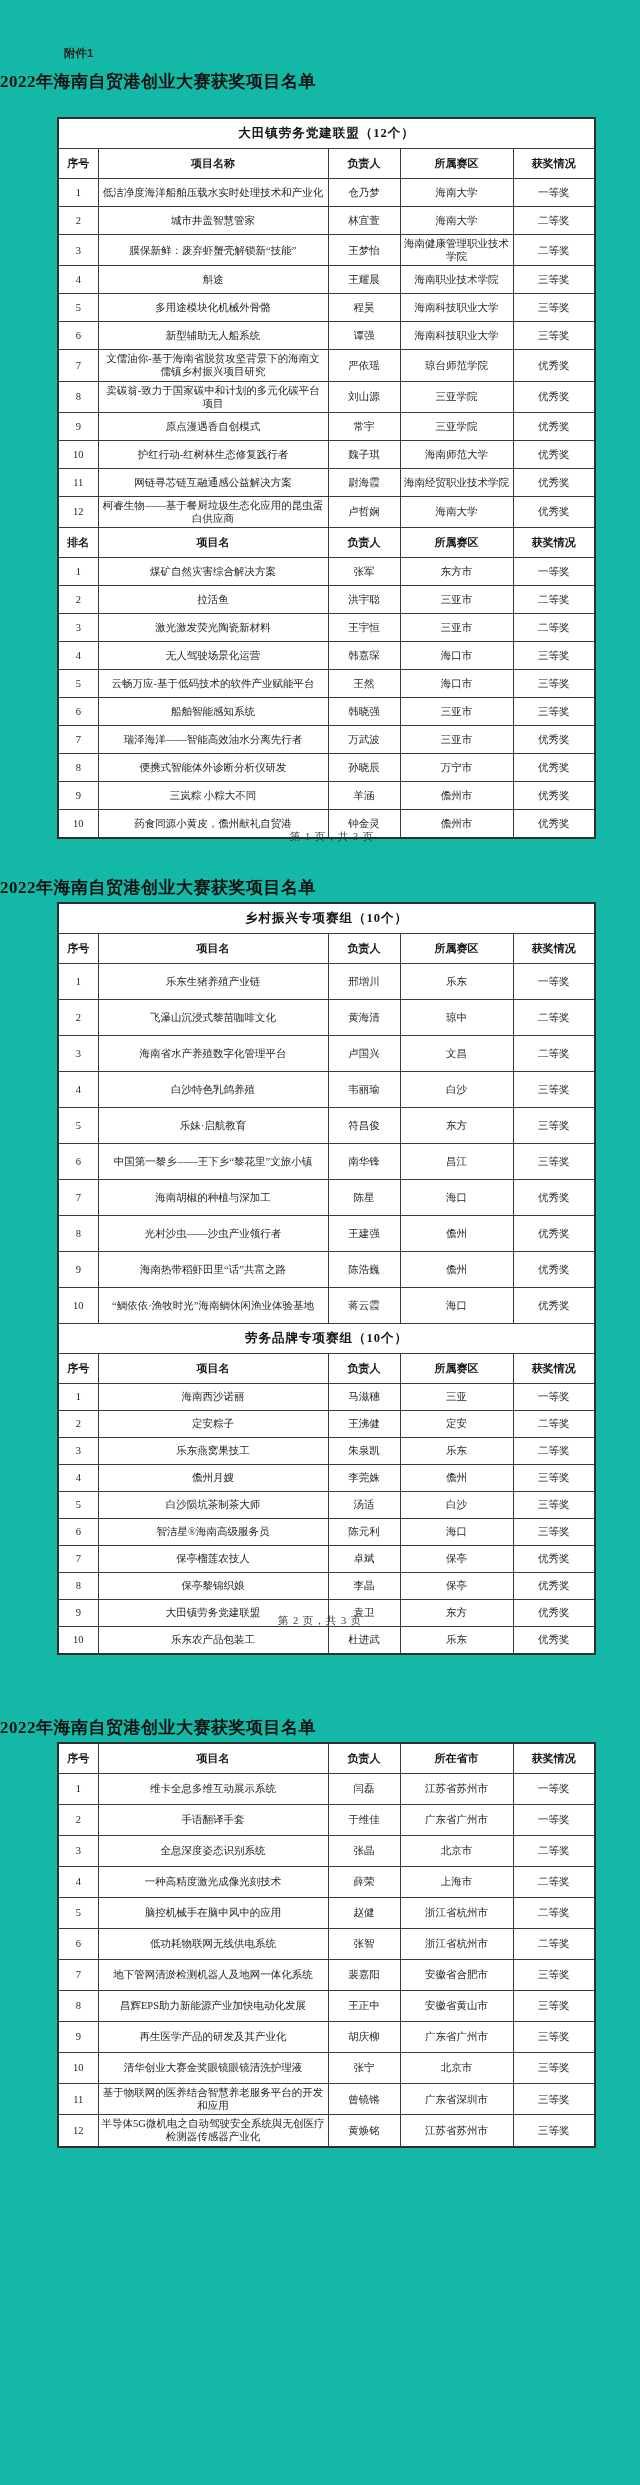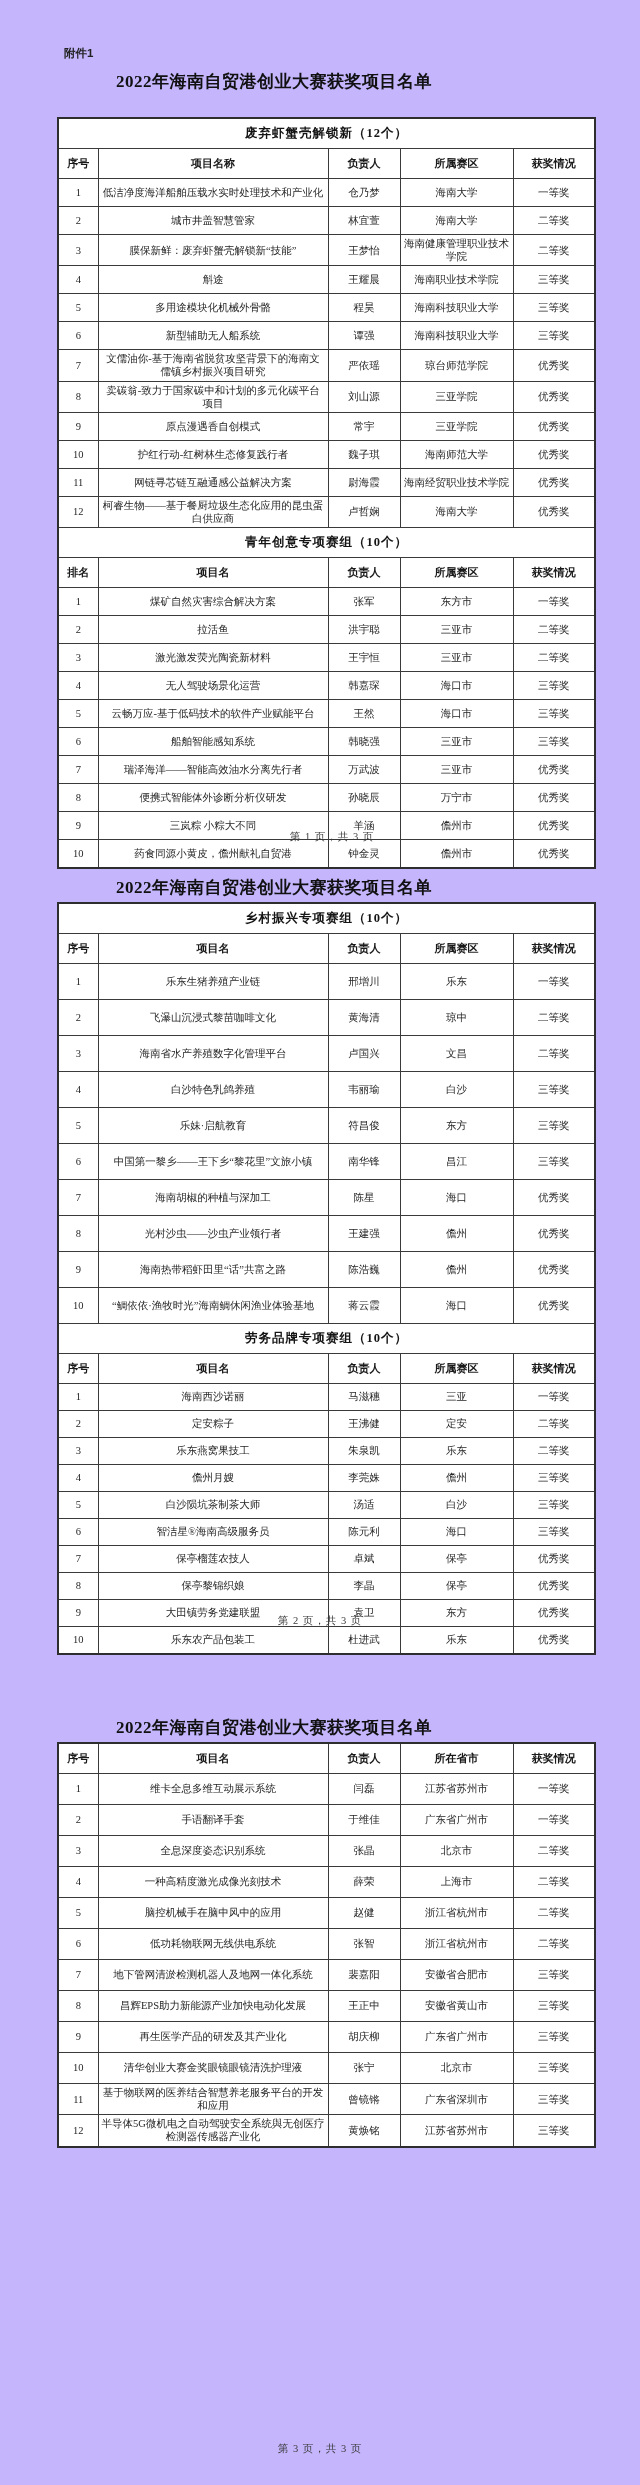--- a/index.html
+++ b/index.html
@@ -1,20 +1,20 @@
 <!DOCTYPE html>
 <html><head>
 <meta charset="utf-8">
 <style>
   html,body{margin:0;padding:0;background:#ffffff;}
   body{width:640px;height:2485px;font-family:"Liberation Serif",serif;color:#1f1f1f;}
-  .canvas{position:relative;width:640px;height:2485px;background:#c4b5fd;overflow:hidden;}
+  .canvas{position:relative;width:640px;height:2485px;background:#14b8a6;overflow:hidden;}
   .attachment{position:absolute;left:64px;top:46px;font-size:11.5px;font-weight:bold;
     font-family:"Liberation Sans",sans-serif;color:#222;}
-  .page-title{position:absolute;left:0;width:548px;text-align:center;font-weight:bold;
+  .page-title{position:absolute;left:0;width:548px;font-weight:bold;
     font-size:17px;letter-spacing:0.5px;color:#111;}
   #title-p0{top:70px;}
   #title-p1{top:876px;}
   #title-p2{top:1716px;}
   table.doc-table{position:absolute;left:57px;width:537px;border-collapse:collapse;
     table-layout:fixed;background:#fff;border:2px solid #2e2e2e;}
   #table-p0{top:117px;}
   #table-p1{top:902px;}
   #table-p2{top:1742px;}
   table.doc-table td{border:1px solid #3a3a3a;text-align:center;vertical-align:middle;
@@ -43,21 +43,21 @@
   <table class="doc-table" id="table-p0">
     <colgroup>
         <col style="width:40px">
         <col style="width:230px">
         <col style="width:72px">
         <col style="width:113px">
         <col style="width:82px">
       </colgroup>
   <tbody>
         <tr class="group-title-row">
-          <td colspan="5">废弃虾蟹壳解锁新（12个）</td>
+          <td colspan="5">大田镇劳务党建联盟（12个）</td>
         </tr>
         <tr class="header-row">
           <td>序号</td>
           <td>项目名称</td>
           <td>负责人</td>
           <td>所属赛区</td>
           <td>获奖情况</td>
         </tr>
         <tr class="g0-row">
           <td>1</td>
@@ -135,23 +135,20 @@
           <td>尉海霞</td>
           <td>海南经贸职业技术学院</td>
           <td>优秀奖</td>
         </tr>
         <tr class="g0-row">
           <td>12</td>
           <td>柯睿生物——基于餐厨垃圾生态化应用的昆虫蛋白供应商</td>
           <td>卢哲娴</td>
           <td>海南大学</td>
           <td>优秀奖</td>
-        </tr>
-        <tr class="group-title-row">
-          <td colspan="5">青年创意专项赛组（10个）</td>
         </tr>
         <tr class="header-row">
           <td>排名</td>
           <td>项目名</td>
           <td>负责人</td>
           <td>所属赛区</td>
           <td>获奖情况</td>
         </tr>
         <tr class="g1-row">
           <td>1</td>
@@ -497,14 +494,13 @@
         </tr>
         <tr class="g0-row">
           <td>12</td>
           <td>半导体5G微机电之自动驾驶安全系统與无创医疗检测器传感器产业化</td>
           <td>黄焕铭</td>
           <td>江苏省苏州市</td>
           <td>三等奖</td>
         </tr>
       </tbody>
     </table>
-  <div class="page-footer" id="footer-p2">第 3 页，共 3 页</div>
 </div>
 
 </body></html>

